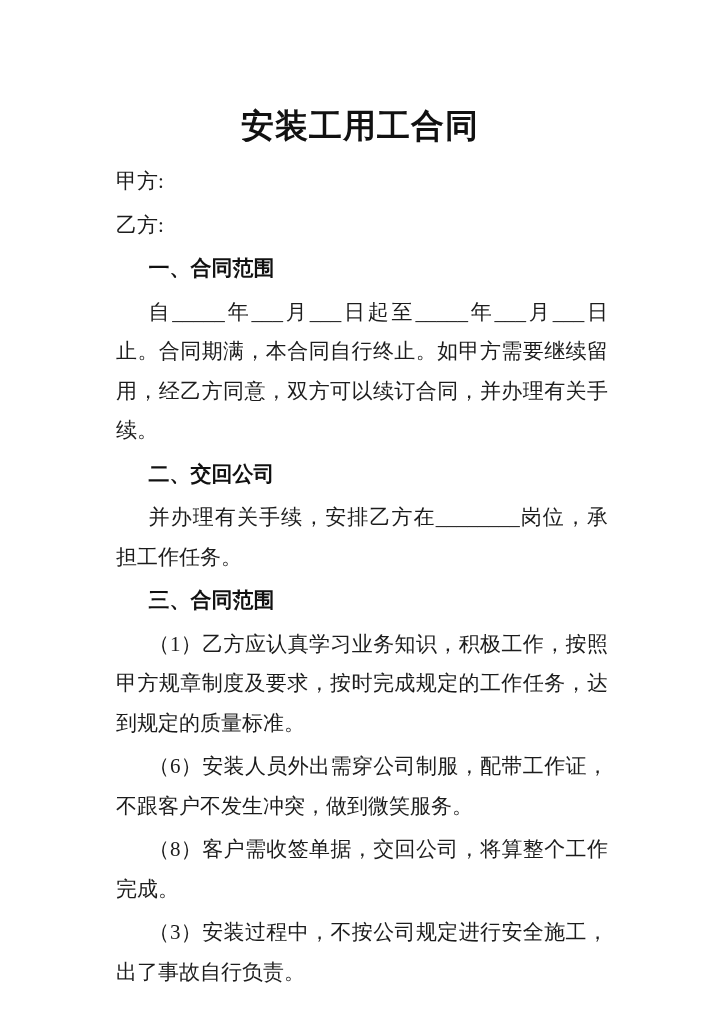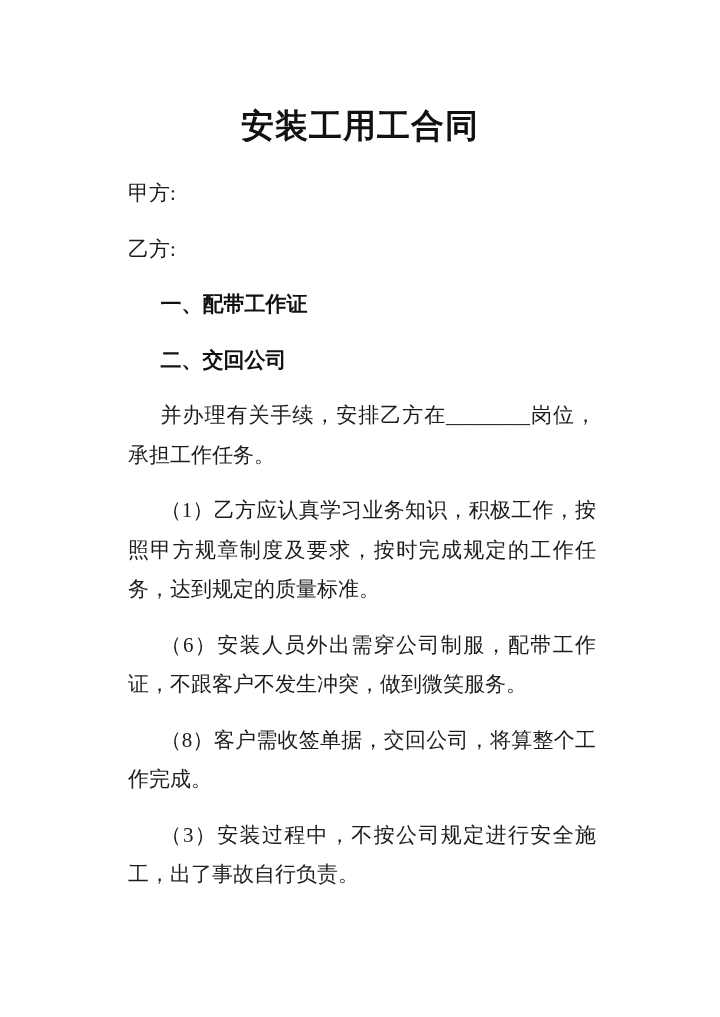--- a/index.html
+++ b/index.html
@@ -29,21 +29,21 @@
   }
   .doc-body {
     position: absolute;
     top: 158px;
     left: 112px;
     width: 500px;
     font-size: 21px;
     line-height: 39.5px;
   }
   .doc-body p {
-    margin: 16px;
+    margin: 4px;
     padding: 0;
     text-align: justify;
     text-justify: inter-character;
   }
   .party-line {
     text-indent: 0;
   }
   .indent {
     text-indent: 1.55em;
   }
@@ -60,27 +60,29 @@
 
   <h1 class="doc-title">安装工用工合同</h1>
 
   <div class="doc-body">
 
     <p class="party-line">甲方:</p>
 
     <p class="party-line">乙方:</p>
 
 
-    <p class="section-heading">一、配带工作证</p>
+    <p class="section-heading">一、合同范围</p>
 
+    <p class="indent">自_____年___月___日起至_____年___月___日止。合同期满，本合同自行终止。如甲方需要继续留用，经乙方同意，双方可以续订合同，并办理有关手续。</p>
 
     <p class="section-heading">二、交回公司</p>
 
     <p class="indent">并办理有关手续，安排乙方在________岗位，承担工作任务。</p>
 
+    <p class="section-heading">三、合同范围</p>
 
     <p class="indent">（1）乙方应认真学习业务知识，积极工作，按照甲方规章制度及要求，按时完成规定的工作任务，达到规定的质量标准。</p>
 
     <p class="indent">（6）安装人员外出需穿公司制服，配带工作证，不跟客户不发生冲突，做到微笑服务。</p>
 
     <p class="indent">（8）客户需收签单据，交回公司，将算整个工作完成。</p>
 
     <p class="indent">（3）安装过程中，不按公司规定进行安全施工，出了事故自行负责。</p>
 
   </div>

